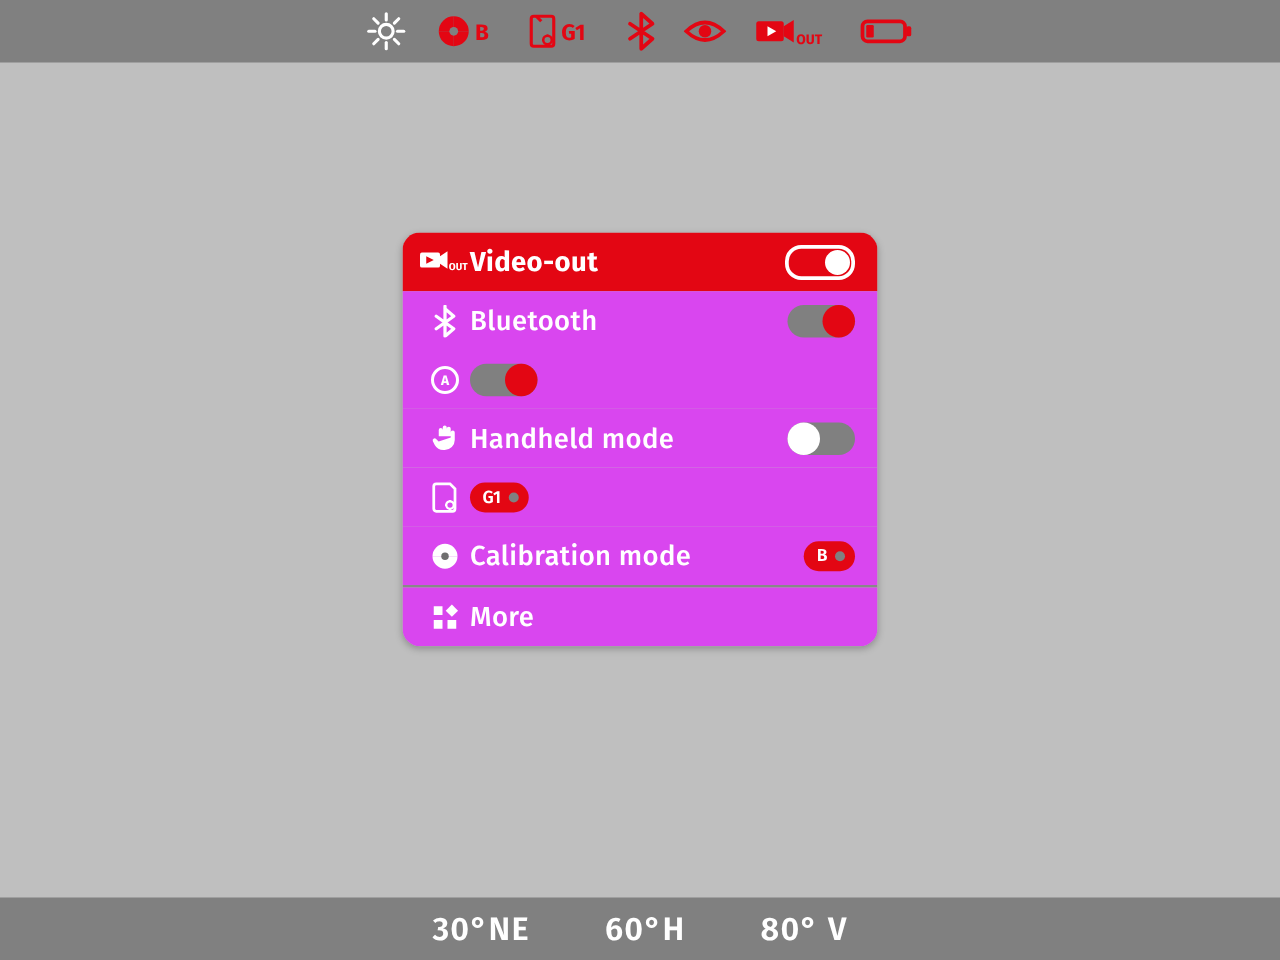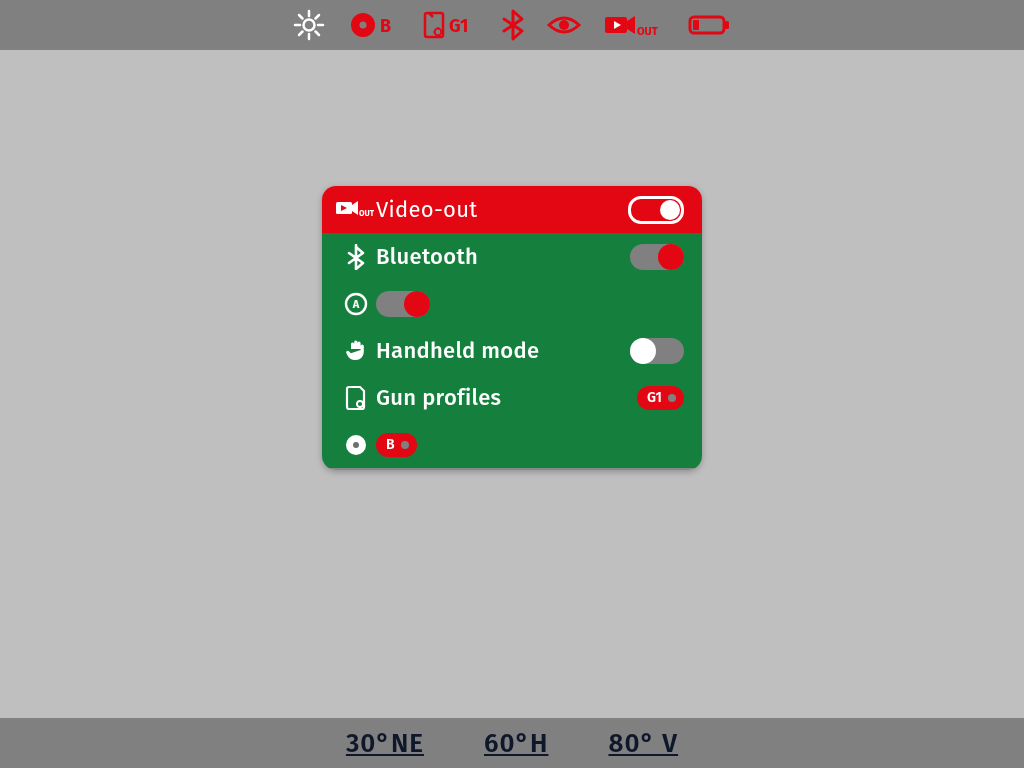--- a/index.html
+++ b/index.html
@@ -2,34 +2,34 @@
 <html><head>
 <meta charset="utf-8">
 <style>
   html,body{margin:0;padding:0;width:1024px;height:768px;overflow:hidden;
     font-family:"Fira Sans","Helvetica Neue",Arial,sans-serif;
     background:#bfbfbf;}
   .bar{position:absolute;left:0;width:1024px;height:50px;background:#808080;
        display:flex;align-items:center;justify-content:center;gap:22px;}
   .topbar{top:0;}
   .botbar{bottom:0;gap:60px;font-weight:600;}
-  .botbar span{color:#0f172a;font-size:26px;letter-spacing:1px;text-decoration:underline;}
+  .botbar span{color:#ffffff;font-size:26px;letter-spacing:1px;}
   .ico{display:inline-flex;align-items:center;justify-content:center;}
   .ico svg{display:block;}
   .top-label{font-size:18px;font-weight:700;fill:#e30613;}
   
   .panel{position:absolute;left:322px;top:186px;width:380px;
          border-radius:14px;overflow:hidden;
          box-shadow:0 2px 6px rgba(0,0,0,.25);}
   .row{display:flex;align-items:center;height:47px;padding:0 18px 0 14px;
-       background:#15803d;color:#fff;}
+       background:#d946ef;color:#fff;}
   .row.sel{background:#e30613;}
   .row .icon-cell{width:40px;display:flex;justify-content:center;}
   .row .label{flex:1;font-size:22px;font-weight:500;letter-spacing:.3px;}
-  .row.sel .label{font-weight:400;}
+  .row.sel .label{font-weight:700;}
   .divider{height:2px;background:#888;}
   
   .switch{width:54px;height:26px;border-radius:13px;position:relative;} 
   .sw-on-track{background:#808080;}
   .sw-on-track::after{content:'';position:absolute;width:26px;height:26px;border-radius:50%;
                       background:#e30613;right:0;top:0;}
   .sw-off{background:#808080;}
   .sw-off::after{content:'';position:absolute;width:26px;height:26px;border-radius:50%;
                  background:#fff;left:0;top:0;}
   .sw-outline{border:3px solid #fff;background:transparent;width:56px;height:28px;box-sizing:border-box;}
@@ -168,46 +168,57 @@
         <path d="M4 2 h11 l4 4 v16 a2 2 0 0 1 -2 2 h-13 a2 2 0 0 1 -2 -2 v-18 a2 2 0 0 1 2 -2 z" fill="none" stroke="#fff" stroke-width="2.2"></path>
         <circle cx="15" cy="19" r="3" fill="none" stroke="#fff" stroke-width="1.8"></circle>
         <g stroke="#fff" stroke-width="1.4">
           <line x1="15" y1="15" x2="15" y2="16.3"></line>
             <line x1="15" y1="21.7" x2="15" y2="23"></line>
           <line x1="11" y1="19" x2="12.3" y2="19"></line>
             <line x1="17.7" y1="19" x2="19" y2="19"></line>
         </g>
       </svg>
     </span>
-    <span class="label">Gun profiles</span>
     <span class="chip">
       <span>G1</span>
       <span class="dot"></span>
     </span>
   </div>
 
   <div class="row">
     <span class="icon-cell">
       <svg width="24" height="24" viewBox="0 0 24 24">
         <g fill="#fff">
           <path d="M12 2 A10 10 0 0 1 22 12 L12 12 Z"></path>
           <path d="M12 22 A10 10 0 0 1 2 12 L12 12 Z"></path>
           <path d="M12 2 A10 10 0 0 0 2 12 L12 12 Z"></path>
           <path d="M12 22 A10 10 0 0 0 22 12 L12 12 Z"></path>
         </g>
         <circle cx="12" cy="12" r="3" fill="#6f6f6f"></circle>
       </svg>
     </span>
+    <span class="label">Calibration mode</span>
     <span class="chip">
       <span>B</span>
       <span class="dot"></span>
     </span>
   </div>
 
   <div class="divider"></div>
 
+  <div class="row">
+    <span class="icon-cell">
+      <svg width="22" height="22" viewBox="0 0 22 22">
+        <rect x="2" y="2" width="7" height="7" fill="#fff"></rect>
+        <rect x="2" y="13" width="7" height="7" fill="#fff"></rect>
+        <rect x="13" y="13" width="7" height="7" fill="#fff"></rect>
+        <rect x="13" y="2" width="7" height="7" fill="#fff" transform="rotate(45 16.5 5.5)"></rect>
+      </svg>
+    </span>
+    <span class="label">More</span>
+  </div>
 </div>
 
 <div class="bar botbar">
   <span>30°NE</span>
   <span>60°H</span>
   <span>80° V</span>
 </div>
 
 </body></html>

